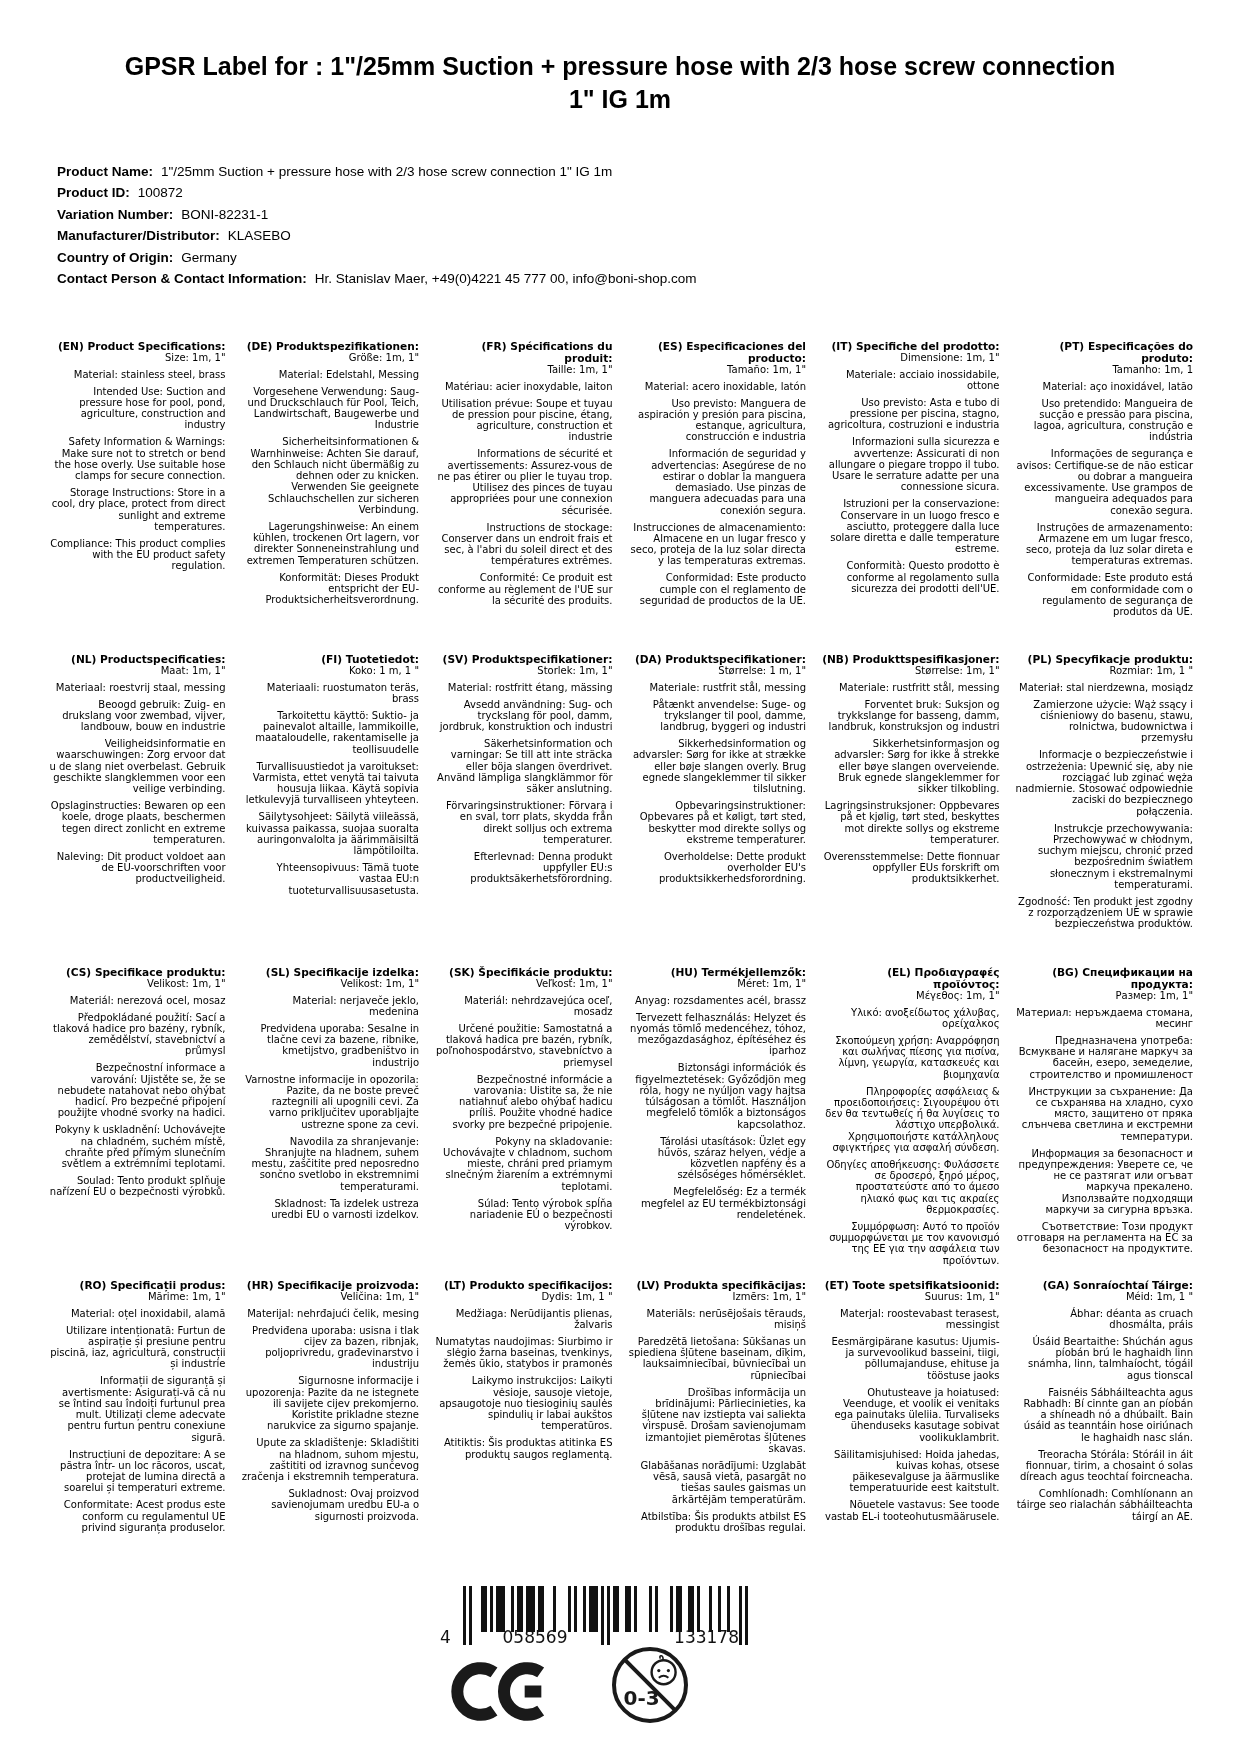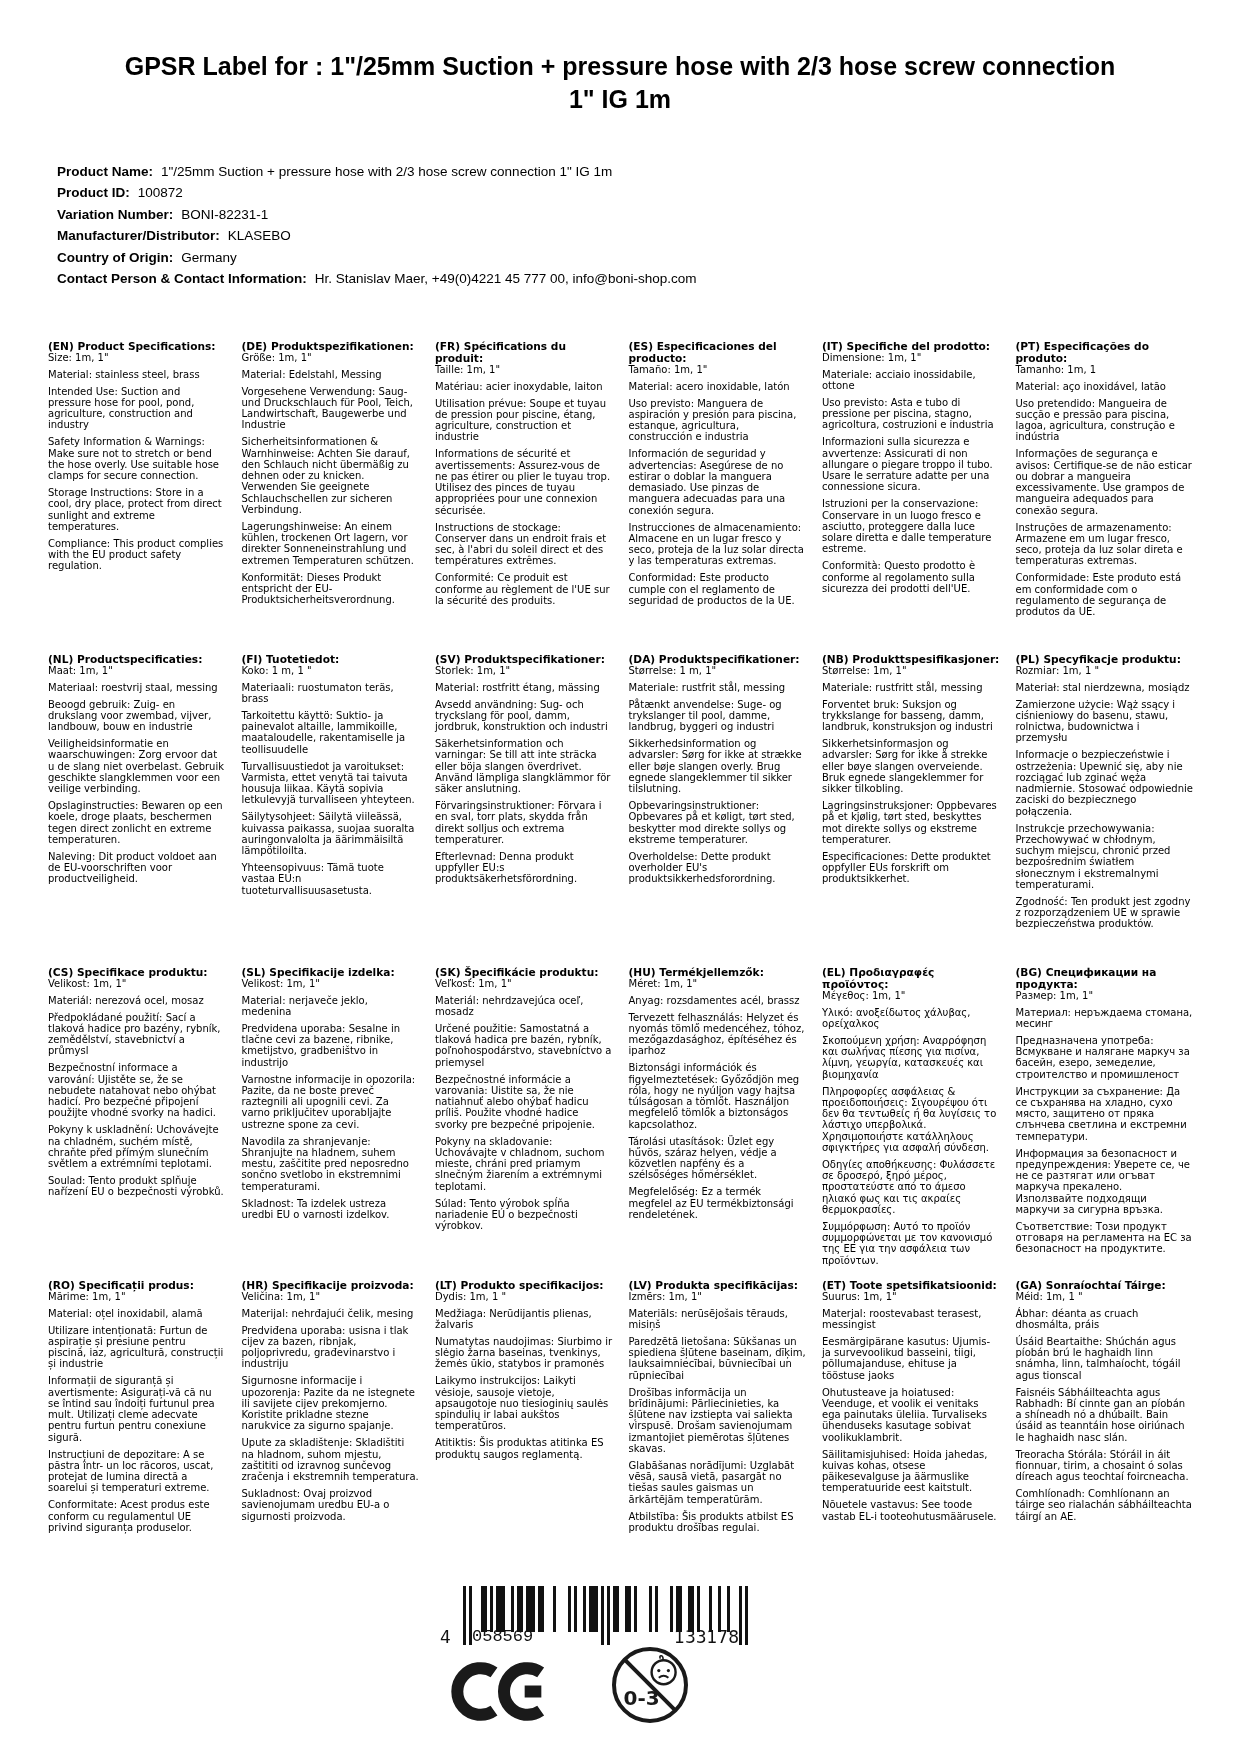--- a/index.html
+++ b/index.html
@@ -6,31 +6,31 @@
   .page{position:relative;width:1241px;height:1754px;background:#ffffff;color:#000;
         font-family:"DejaVu Sans",sans-serif;overflow:hidden;}
   .title-wrap{position:absolute;top:50px;left:120px;width:1000px;text-align:center;}
   .title-wrap h1{margin:0;font-family:"Liberation Sans",sans-serif;font-weight:bold;
          font-size:25px;line-height:33px;}
   .product-info{position:absolute;top:161px;left:57px;font-family:"Liberation Sans",sans-serif;
          font-size:13.5px;line-height:21.4px;}
   .pi-label{font-weight:bold;margin-right:8px;}
   .lang-grid{position:absolute;top:340px;left:48px;width:1145px;display:grid;
          grid-template-columns:repeat(6,1fr);grid-template-rows:repeat(4,313px);column-gap:16px;}
-  .lang{overflow:visible;}
+  .lang{overflow:visible;text-align:right;}
   .lang h3{margin:0;font-size:10.6px;line-height:12px;font-weight:bold;}
   .lang p{margin:0 0 5.5px 0;font-size:10px;line-height:11.3px;overflow-wrap:break-word;}
   .barcode{position:absolute;left:440px;top:1586px;width:320px;height:80px;}
   .bc-bars{position:absolute;left:23px;top:0;display:flex;align-items:flex-start;}
   .mod{width:3px;height:46px;}
   .mod.on{background:#111;}
   .mod.guard{height:59px;}
   .bc-d{position:absolute;top:41px;font-size:17px;font-family:"DejaVu Sans",sans-serif;color:#111;}
   .bc-d1{left:0px;}
-  .bc-d2{left:32px;width:126px;font-family:Liberation Mono, monospace;}
+  .bc-d2{left:32px;width:126px;text-align:center;}
   .bc-d3{left:173px;width:126px;text-align:right;}
   .ce{position:absolute;left:450px;top:1658px;}
   .age{position:absolute;left:610px;top:1645px;}
 </style>
 </head>
 <body>
 
 <div class="page">
 
   <div class="title-wrap">
@@ -137,21 +137,21 @@
         <p>Opbevaringsinstruktioner: Opbevares på et køligt, tørt sted, beskytter mod direkte sollys og ekstreme temperaturer.</p>
         <p>Overholdelse: Dette produkt overholder EU's produktsikkerhedsforordning.</p>
       </section>
       <section class="lang">
         <h3>(NB) Produkttspesifikasjoner:</h3>
         <p>Størrelse: 1m, 1"</p>
         <p>Materiale: rustfritt stål, messing</p>
         <p>Forventet bruk: Suksjon og trykkslange for basseng, damm, landbruk, konstruksjon og industri</p>
         <p>Sikkerhetsinformasjon og advarsler: Sørg for ikke å strekke eller bøye slangen overveiende. Bruk egnede slangeklemmer for sikker tilkobling.</p>
         <p>Lagringsinstruksjoner: Oppbevares på et kjølig, tørt sted, beskyttes mot direkte sollys og ekstreme temperaturer.</p>
-        <p>Especificaciones: Dette produktet oppfyller EUs forskrift om produktsikkerhet.</p>
+        <p>Overensstemmelse: Dette fionnuar oppfyller EUs forskrift om produktsikkerhet.</p>
       </section>
       <section class="lang">
         <h3>(PL) Specyfikacje produktu:</h3>
         <p>Rozmiar: 1m, 1 "</p>
         <p>Materiał: stal nierdzewna, mosiądz</p>
         <p>Zamierzone użycie: Wąż ssący i ciśnieniowy do basenu, stawu, rolnictwa, budownictwa i przemysłu</p>
         <p>Informacje o bezpieczeństwie i ostrzeżenia: Upewnić się, aby nie rozciągać lub zginać węża nadmiernie. Stosować odpowiednie zaciski do bezpiecznego połączenia.</p>
         <p>Instrukcje przechowywania: Przechowywać w chłodnym, suchym miejscu, chronić przed bezpośrednim światłem słonecznym i ekstremalnymi temperaturami.</p>
         <p>Zgodność: Ten produkt jest zgodny z rozporządzeniem UE w sprawie bezpieczeństwa produktów.</p>
       </section>

